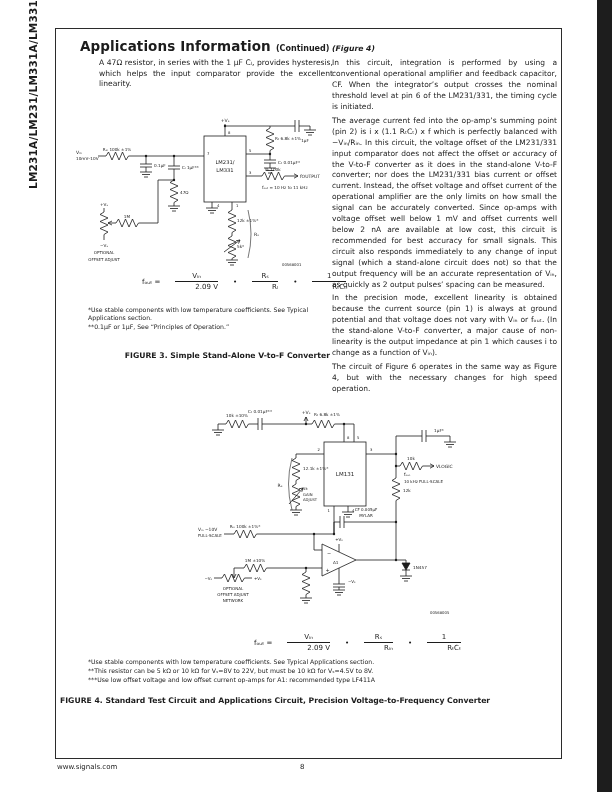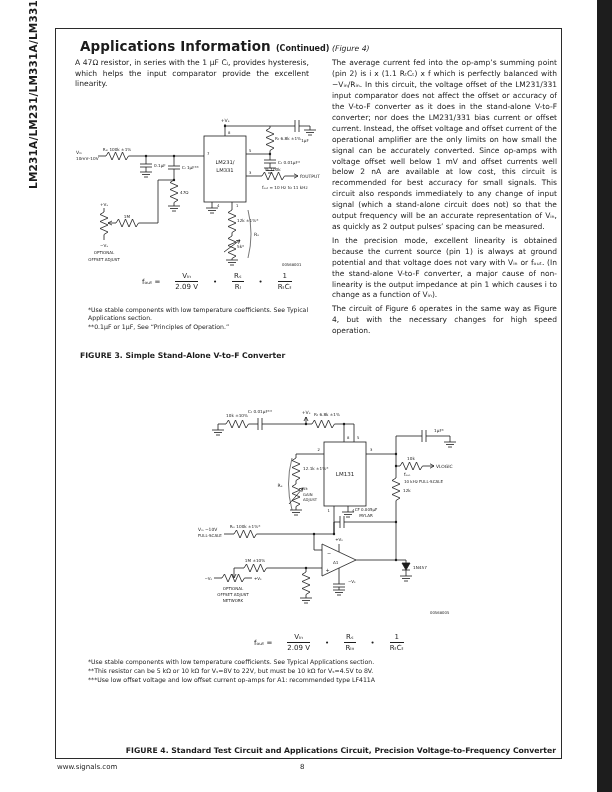--- a/index.html
+++ b/index.html
@@ -5,37 +5,37 @@
   html,body{margin:0;padding:0;background:#e8e8e8;}
   .page{position:relative;width:612px;height:792px;background:#ffffff;
         font-family:"DejaVu Sans","Liberation Sans",sans-serif;color:#1c1c1c;overflow:hidden;margin:0 auto;}
   .edge-strip{position:absolute;left:597px;top:0;width:15px;height:792px;background:#1d1d1d;}
   .frame{position:absolute;left:55px;top:28px;width:505px;height:729px;border:1px solid #2b2b2b;}
   .sidebar-part{position:absolute;left:27px;top:189px;transform:rotate(-90deg);transform-origin:0 0;
         font-weight:bold;font-size:10.5px;letter-spacing:.2px;white-space:nowrap;}
   .apps-heading{position:absolute;left:80px;top:36px;white-space:nowrap;}
   .apps-heading .main{font-size:13.5px;font-weight:bold;letter-spacing:.1px;}
   .apps-heading .cont{font-size:8px;font-weight:bold;}
-  .intro{position:absolute;left:75px;top:58px;width:234px;font-size:7.6px;line-height:10.6px;text-align:justify;margin:0;}
+  .intro{position:absolute;left:99px;top:58px;width:234px;font-size:7.6px;line-height:10.6px;text-align:justify;margin:0;}
   .rightcol{position:absolute;left:332px;top:44px;width:225px;}
   .rhead{font-size:7.7px;font-weight:bold;line-height:9.4px;}
-  .rhead-fig{font-size:7.7px;font-weight:normal;font-style:italic;line-height:9.4px;}
+  .rhead-fig{font-size:7.7px;font-weight:bold;font-style:italic;line-height:9.4px;}
   .rightcol p{font-size:7.5px;line-height:10.9px;text-align:justify;margin:0 0 3px 0;}
   .rightcol p:first-of-type{margin-top:5px;}
   .formula{position:absolute;font-size:7px;display:flex;align-items:center;gap:15px;white-space:nowrap;}
   .frac{display:inline-block;text-align:center;vertical-align:middle;}
   .frac .fn{display:block;border-bottom:0.8px solid #1c1c1c;padding:0 2px 1px 2px;}
-  .frac .fd{display:block;padding-top:1px;}
+  .frac .fd{display:block;padding-top:1px;margin-left:20px;}
   .f3-formula{left:142px;top:272px;}
   .f4-formula{left:254px;top:633px;}
   .fnotes3{position:absolute;left:88px;top:306px;width:236px;font-size:6.2px;line-height:8.2px;}
   .fnotes3 div{margin-bottom:1px;}
-  .caption3{position:absolute;left:80px;top:351px;width:250px;text-align:left;font-size:7.7px;font-weight:bold;line-height:10px;}
+  .caption3{position:absolute;left:80px;top:351px;width:250px;text-align:right;font-size:7.7px;font-weight:bold;line-height:10px;}
   .fnotes4{position:absolute;left:88px;top:657px;width:470px;font-size:6.2px;line-height:9px;}
-  .caption4{position:absolute;left:60px;top:746px;width:496px;text-align:right;font-size:7.7px;font-weight:bold;}
+  .caption4{position:absolute;left:60px;top:696px;width:496px;text-align:left;font-size:7.7px;font-weight:bold;}
   .footer-url{position:absolute;left:57px;top:763px;font-size:7px;}
   .page-num{position:absolute;left:300px;top:763px;font-size:7px;}
   svg{position:absolute;overflow:visible;}
   svg text{font-family:"DejaVu Sans","Liberation Sans",sans-serif;fill:#1c1c1c;}
 </style>
 </head>
 <body>
 
 <div class="page">
 
@@ -169,20 +169,21 @@
     <div>*Use stable components with low temperature coefficients. See Typical Applications section.</div>
     <div>**0.1µF or 1µF, See “Principles of Operation.”</div>
   </div>
 
   <div class="caption3">
     <div>FIGURE 3. Simple Stand-Alone V-to-F Converter</div>
   </div>
 
   <div class="rightcol">
     <div class="rhead-fig">(Figure 4)</div>
+    <p>In this circuit, integration is performed by using a conventional operational amplifier and feedback capacitor, CF. When the integrator’s output crosses the nominal threshold level at pin 6 of the LM231/331, the timing cycle is initiated.</p>
     <p>The average current fed into the op-amp’s summing point (pin 2) is i x (1.1 RₜCₜ) x f which is perfectly balanced with −Vᵢₙ/Rᵢₙ. In this circuit, the voltage offset of the LM231/331 input comparator does not affect the offset or accuracy of the V-to-F converter as it does in the stand-alone V-to-F converter; nor does the LM231/331 bias current or offset current. Instead, the offset voltage and offset current of the operational amplifier are the only limits on how small the signal can be accurately converted. Since op-amps with voltage offset well below 1 mV and offset currents well below 2 nA are available at low cost, this circuit is recommended for best accuracy for small signals. This circuit also responds immediately to any change of input signal (which a stand-alone circuit does not) so that the output frequency will be an accurate representation of Vᵢₙ, as quickly as 2 output pulses’ spacing can be measured.</p>
     <p>In the precision mode, excellent linearity is obtained because the current source (pin 1) is always at ground potential and that voltage does not vary with Vᵢₙ or fₒᵤₜ. (In the stand-alone V-to-F converter, a major cause of non-linearity is the output impedance at pin 1 which causes i to change as a function of Vᵢₙ).</p>
     <p>The circuit of Figure 6 operates in the same way as Figure 4, but with the necessary changes for high speed operation.</p>
   </div>
 
   <svg style="left:196px;top:406px;" width="290" height="225" viewBox="0 0 290 225">
     <g stroke="#1c1c1c" stroke-width="0.8" fill="none">
 
       <path d="M22,18 V24 M16,24 H28 M18,26.5 H26 M20,29 H24"></path>
       <path d="M22,18 H30"></path>

